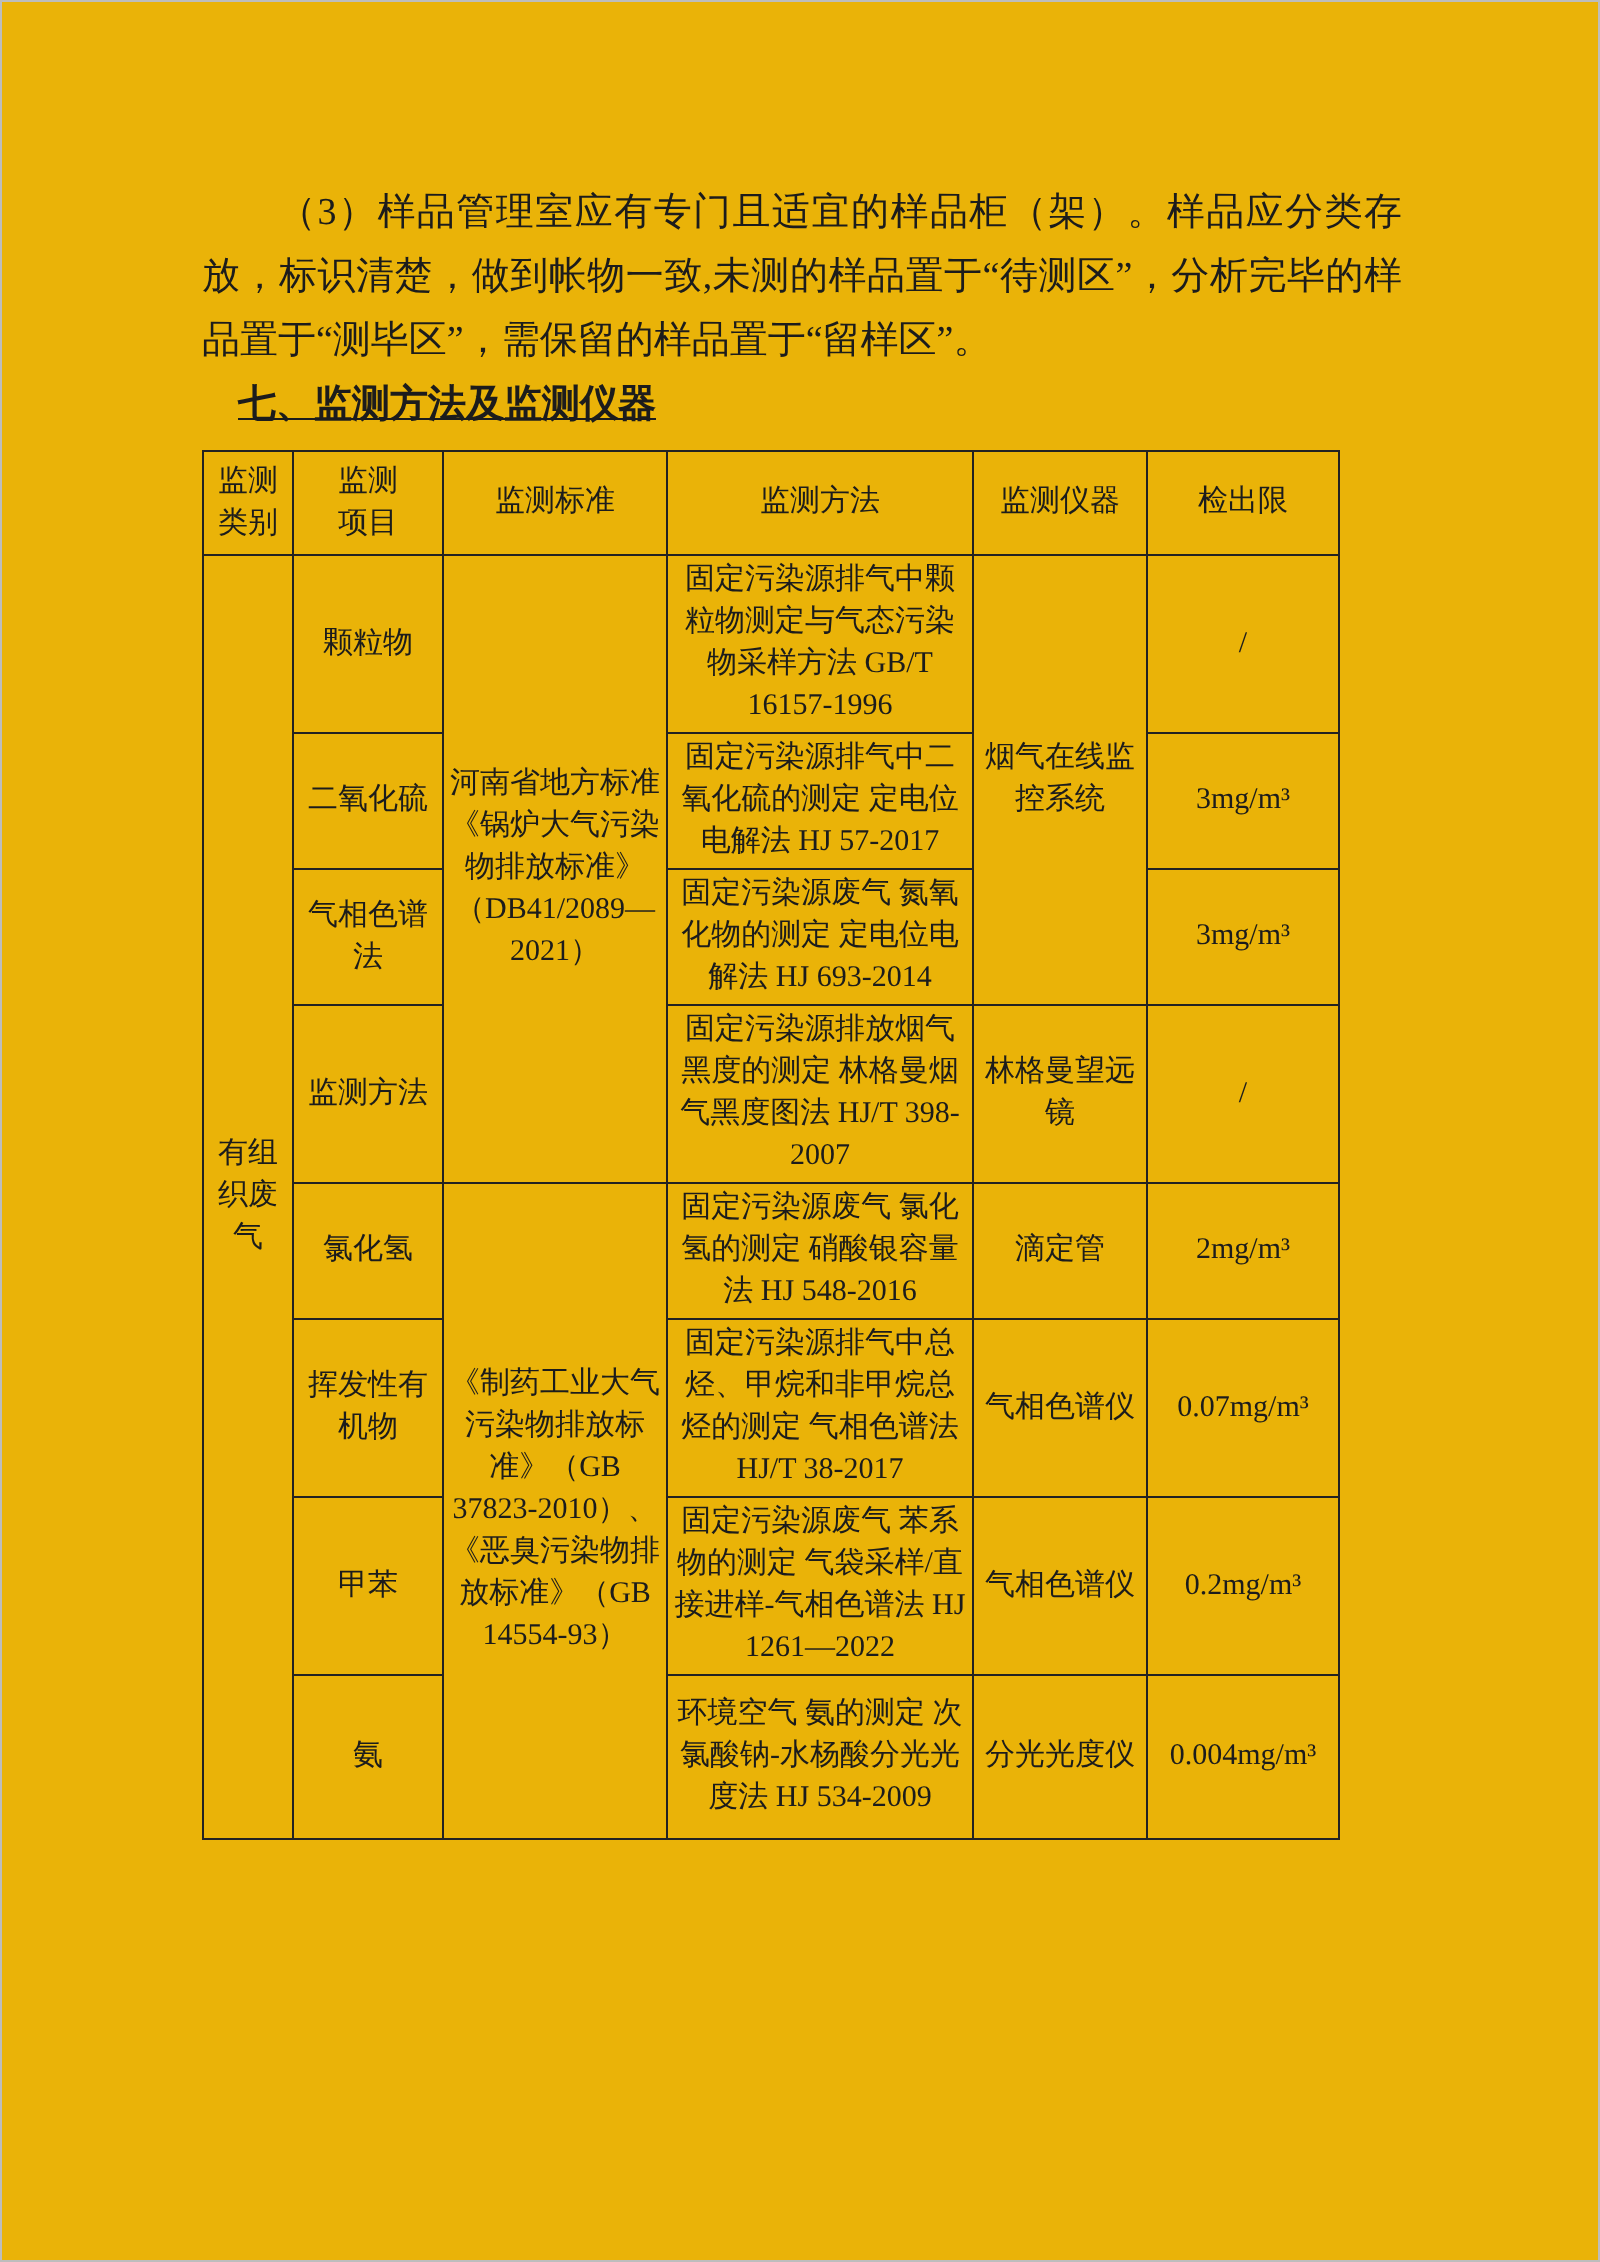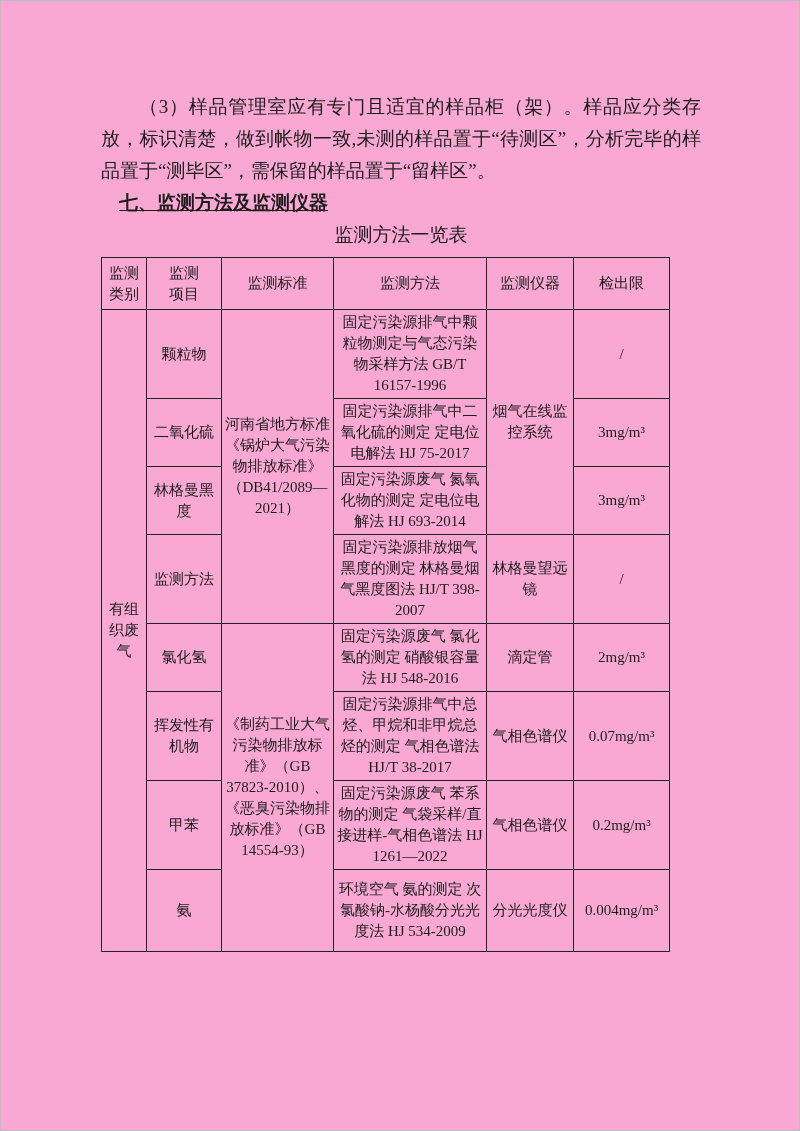--- a/index.html
+++ b/index.html
@@ -1,19 +1,19 @@
 <!DOCTYPE html>
 <html><head>
 <meta charset="utf-8">
 <style>
   html,body{margin:0;padding:0;background:#ffffff;}
   .page{
     position:relative;
     width:800px;height:1131px;
-    background:#f9a8d4;
+    background:#eab308;
     box-sizing:border-box;
     border:1px solid #bdbdbd;
     font-family:"Liberation Serif","DejaVu Serif",serif;
     color:#1c1c1c;
     overflow:hidden;
   }
   .content{
     padding-top:90px;
     width:600px;
     margin-left:100px;
@@ -67,21 +67,20 @@
 <body>
 
 <div class="page">
   <div class="content">
 
     <p class="para">（3）样品管理室应有专门且适宜的样品柜（架）。样品应分类存放，标识清楚，做到帐物一致,未测的样品置于“待测区”，分析完毕的样品置于“测毕区”，需保留的样品置于“留样区”。</p>
 
 
     <h3 class="heading">七、监测方法及监测仪器</h3>
 
-    <p class="caption">监测方法一览表</p>
 
     <table class="monitor">
       <colgroup>
         <col class="c1">
           <col class="c2">
           <col class="c3">
         <col class="c4">
           <col class="c5">
           <col class="c6">
       </colgroup>
@@ -101,26 +100,26 @@
           <td rowspan="8">有组织废气</td>
           <td>颗粒物</td>
           <td rowspan="4">河南省地方标准《锅炉大气污染物排放标准》（DB41/2089—2021）</td>
           <td>固定污染源排气中颗粒物测定与气态污染物采样方法 GB/T 16157-1996</td>
           <td rowspan="3">烟气在线监控系统</td>
           <td>/</td>
         </tr>
 
         <tr class="r2">
           <td>二氧化硫</td>
-          <td>固定污染源排气中二氧化硫的测定 定电位电解法 HJ 75-2017</td>
+          <td>固定污染源排气中二氧化硫的测定 定电位电解法 HJ 57-2017</td>
           <td>3mg/m³</td>
         </tr>
 
         <tr class="r3">
-          <td>林格曼黑度</td>
+          <td>气相色谱法</td>
           <td>固定污染源废气 氮氧化物的测定 定电位电解法 HJ 693-2014</td>
           <td>3mg/m³</td>
         </tr>
 
         <tr class="r4">
           <td>监测方法</td>
           <td>固定污染源排放烟气黑度的测定 林格曼烟气黑度图法 HJ/T 398-2007</td>
           <td>林格曼望远镜</td>
           <td>/</td>
         </tr>

